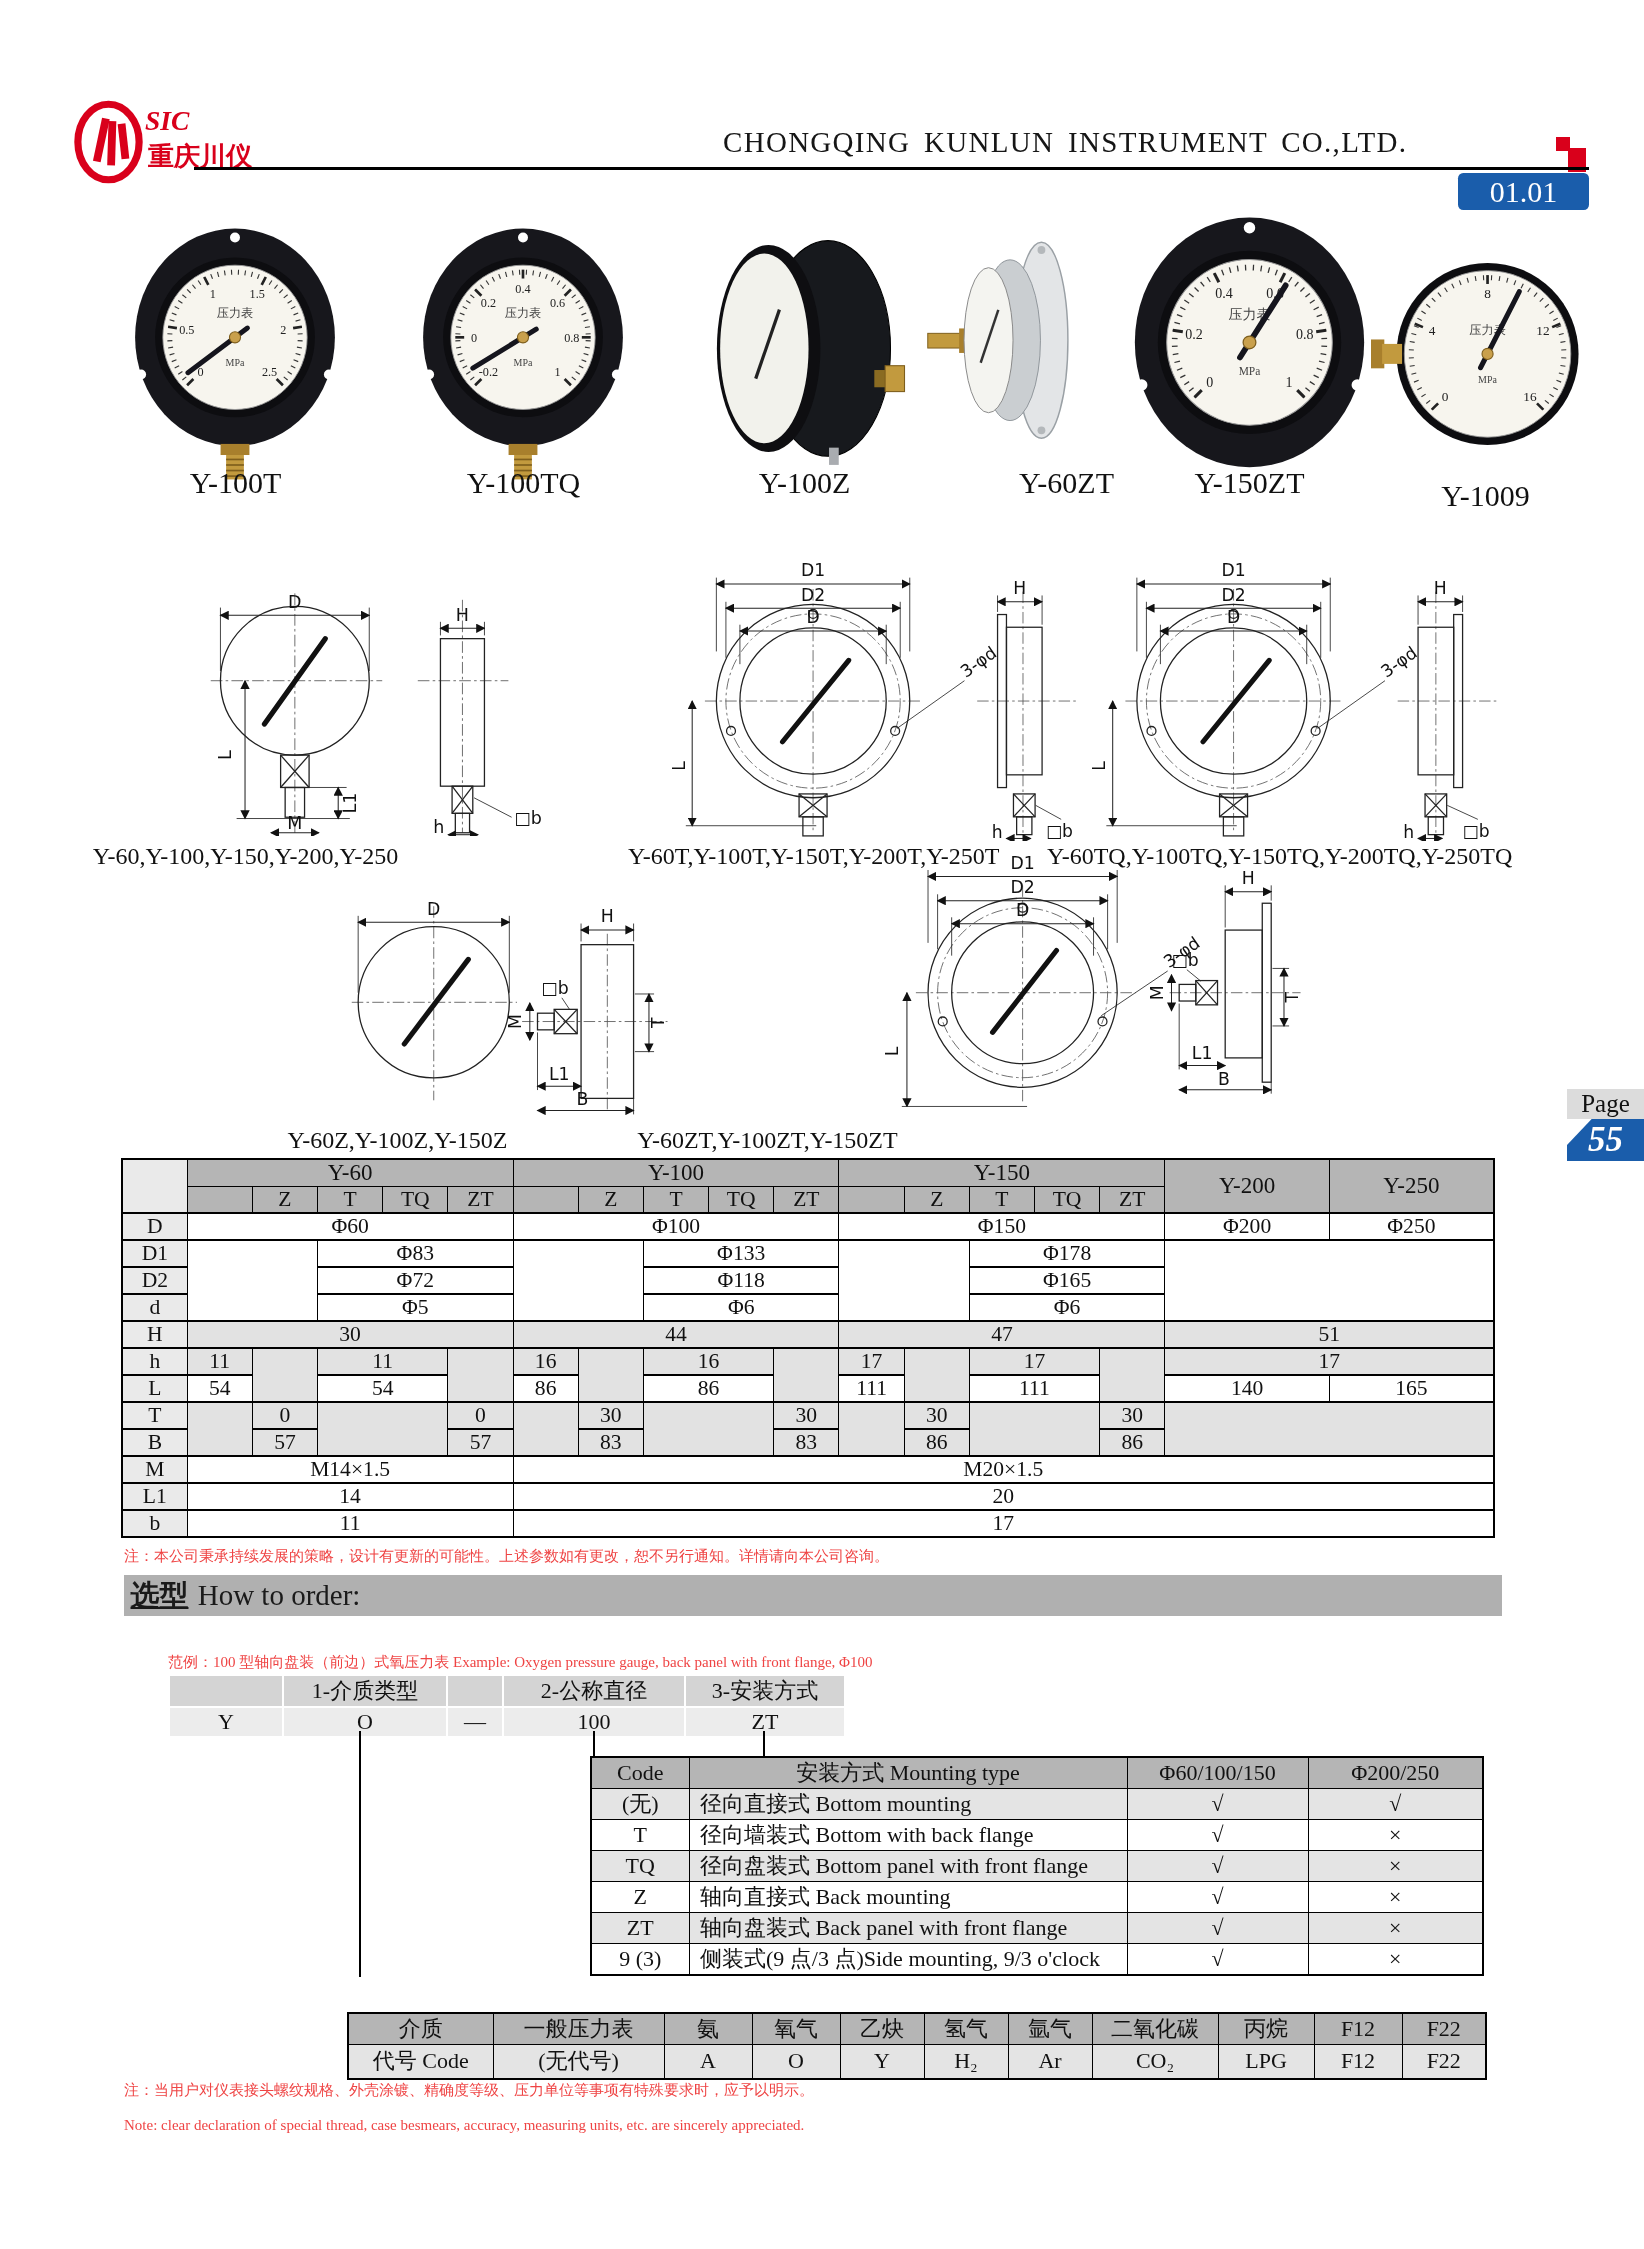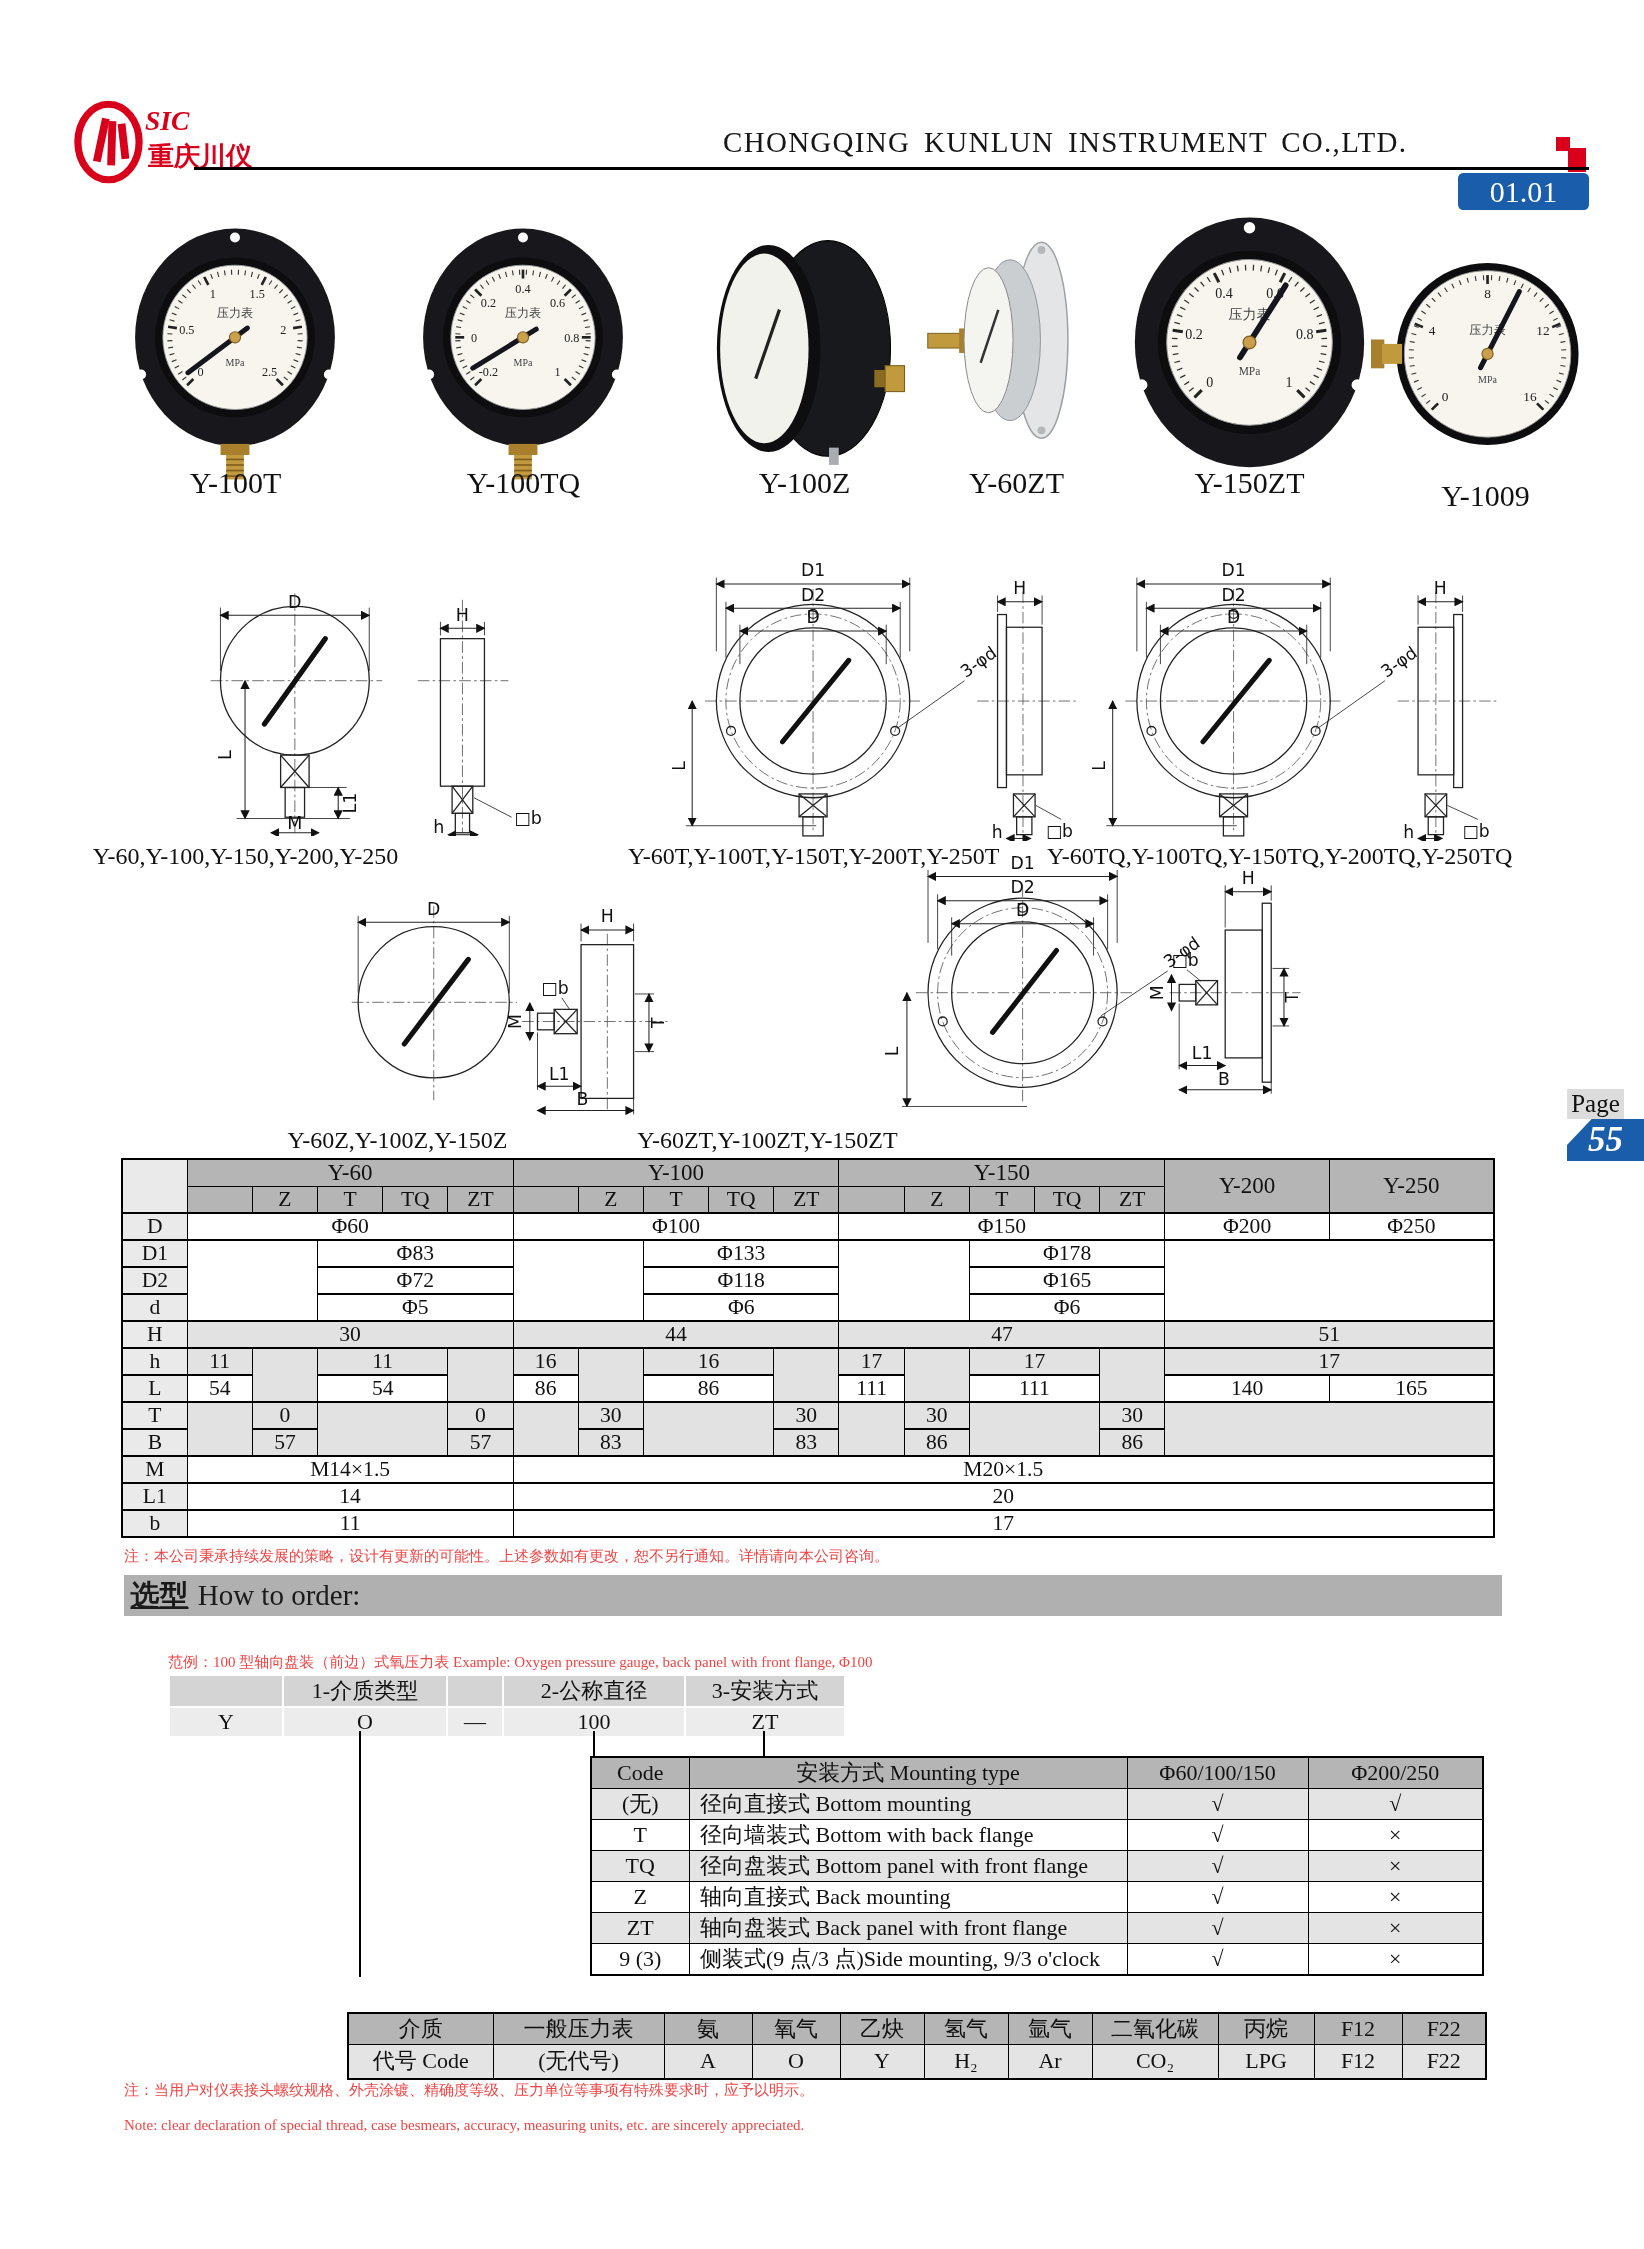--- a/index.html
+++ b/index.html
@@ -44,21 +44,21 @@
   .ord{border-collapse:collapse;table-layout:fixed;font-size:22px;}
   .ord td{border:2.6px solid #fff;background:#ececec;text-align:center;padding:0;}
   .ord td.hd{background:#d4d4d4;}
   .mnt{border-collapse:collapse;table-layout:fixed;border:2px solid #000;font-size:22px;}
   .mnt td{border:1.6px solid #000;text-align:center;padding:0;overflow:hidden;}
   .mnt td.hd{background:#b5b5b5;}
   .mnt td.alt{background:#e4e4e4;}
   .mnt td.left{text-align:left;padding-left:10.5px;}
   .cline{position:absolute;background:#000;}
   
-  .pagebox{position:absolute;left:1567px;top:1089px;width:57px;height:30px;background:#dcdcdc;text-align:center;font-size:25px;line-height:30px;color:#111;}
+  .pagebox{position:absolute;left:1567px;top:1089px;width:77px;height:30px;background:#dcdcdc;text-align:center;font-size:25px;line-height:30px;color:#111;}
   .pagenum{position:absolute;left:1567px;top:1119px;width:77px;height:42px;background:#1a5dab;color:#fff;font-size:35px;font-weight:bold;font-style:italic;text-align:center;line-height:42px;clip-path:polygon(32% 0,100% 0,100% 100%,0 100%,0 62%);}
 </style>
 </head>
 <body>
 
 <svg width="0" height="0" style="position:absolute">
   <defs>
     <marker id="ar" markerWidth="9" markerHeight="9" refX="8" refY="4.5" orient="auto-start-reverse">
       <path d="M0,0 L9,4.5 L0,9 z" fill="#111"></path>
     </marker>
@@ -387,21 +387,21 @@
         <text x="105" y="131" text-anchor="middle" font-size="9" font-family="&quot;Liberation Serif&quot;,&quot;DejaVu Serif&quot;,serif" fill="#444">MPa</text>
         <line x1="98.64413300364635" y1="117.47409133863715" x2="133.60140148359145" y2="48.866588976132824" stroke="#15151d" stroke-width="4.5" stroke-linecap="round"></line>
         <circle cx="105" cy="105" r="5" fill="#c9a04c" stroke="#7e5e1c" stroke-width="1"></circle>
         <rect x="0" y="92" width="12" height="26" fill="#a87f2c"></rect>
         <rect x="10" y="96" width="18" height="18" fill="#c29a3e"></rect>
       </svg></div>
 
   <div class="plabel" style="left:98px;">Y-100T</div>
   <div class="plabel" style="left:386px;">Y-100TQ</div>
   <div class="plabel" style="left:667px;">Y-100Z</div>
-  <div class="plabel" style="left:879px;">Y-60ZT</div>
+  <div class="plabel" style="left:929px;">Y-60ZT</div>
   <div class="plabel" style="left:1112px;">Y-150ZT</div>
   <div class="plabel" style="left:1348px;margin-top:13px;">Y-1009</div>
 
 
   <svg class="dwg" style="left:186px;top:561px;width:373px;height:275px" viewBox="0 0 570 425">
     <line class="cl" x1="35" y1="185" x2="300" y2="185"></line>
     <line class="cl" x1="165" y1="50" x2="165" y2="420"></line>
     <circle class="ln" cx="165" cy="185" r="115"></circle>
     <line class="needle" x1="118" y1="252" x2="212" y2="120"></line>
     <rect class="ln" x="143" y="300" width="44" height="50"></rect>

